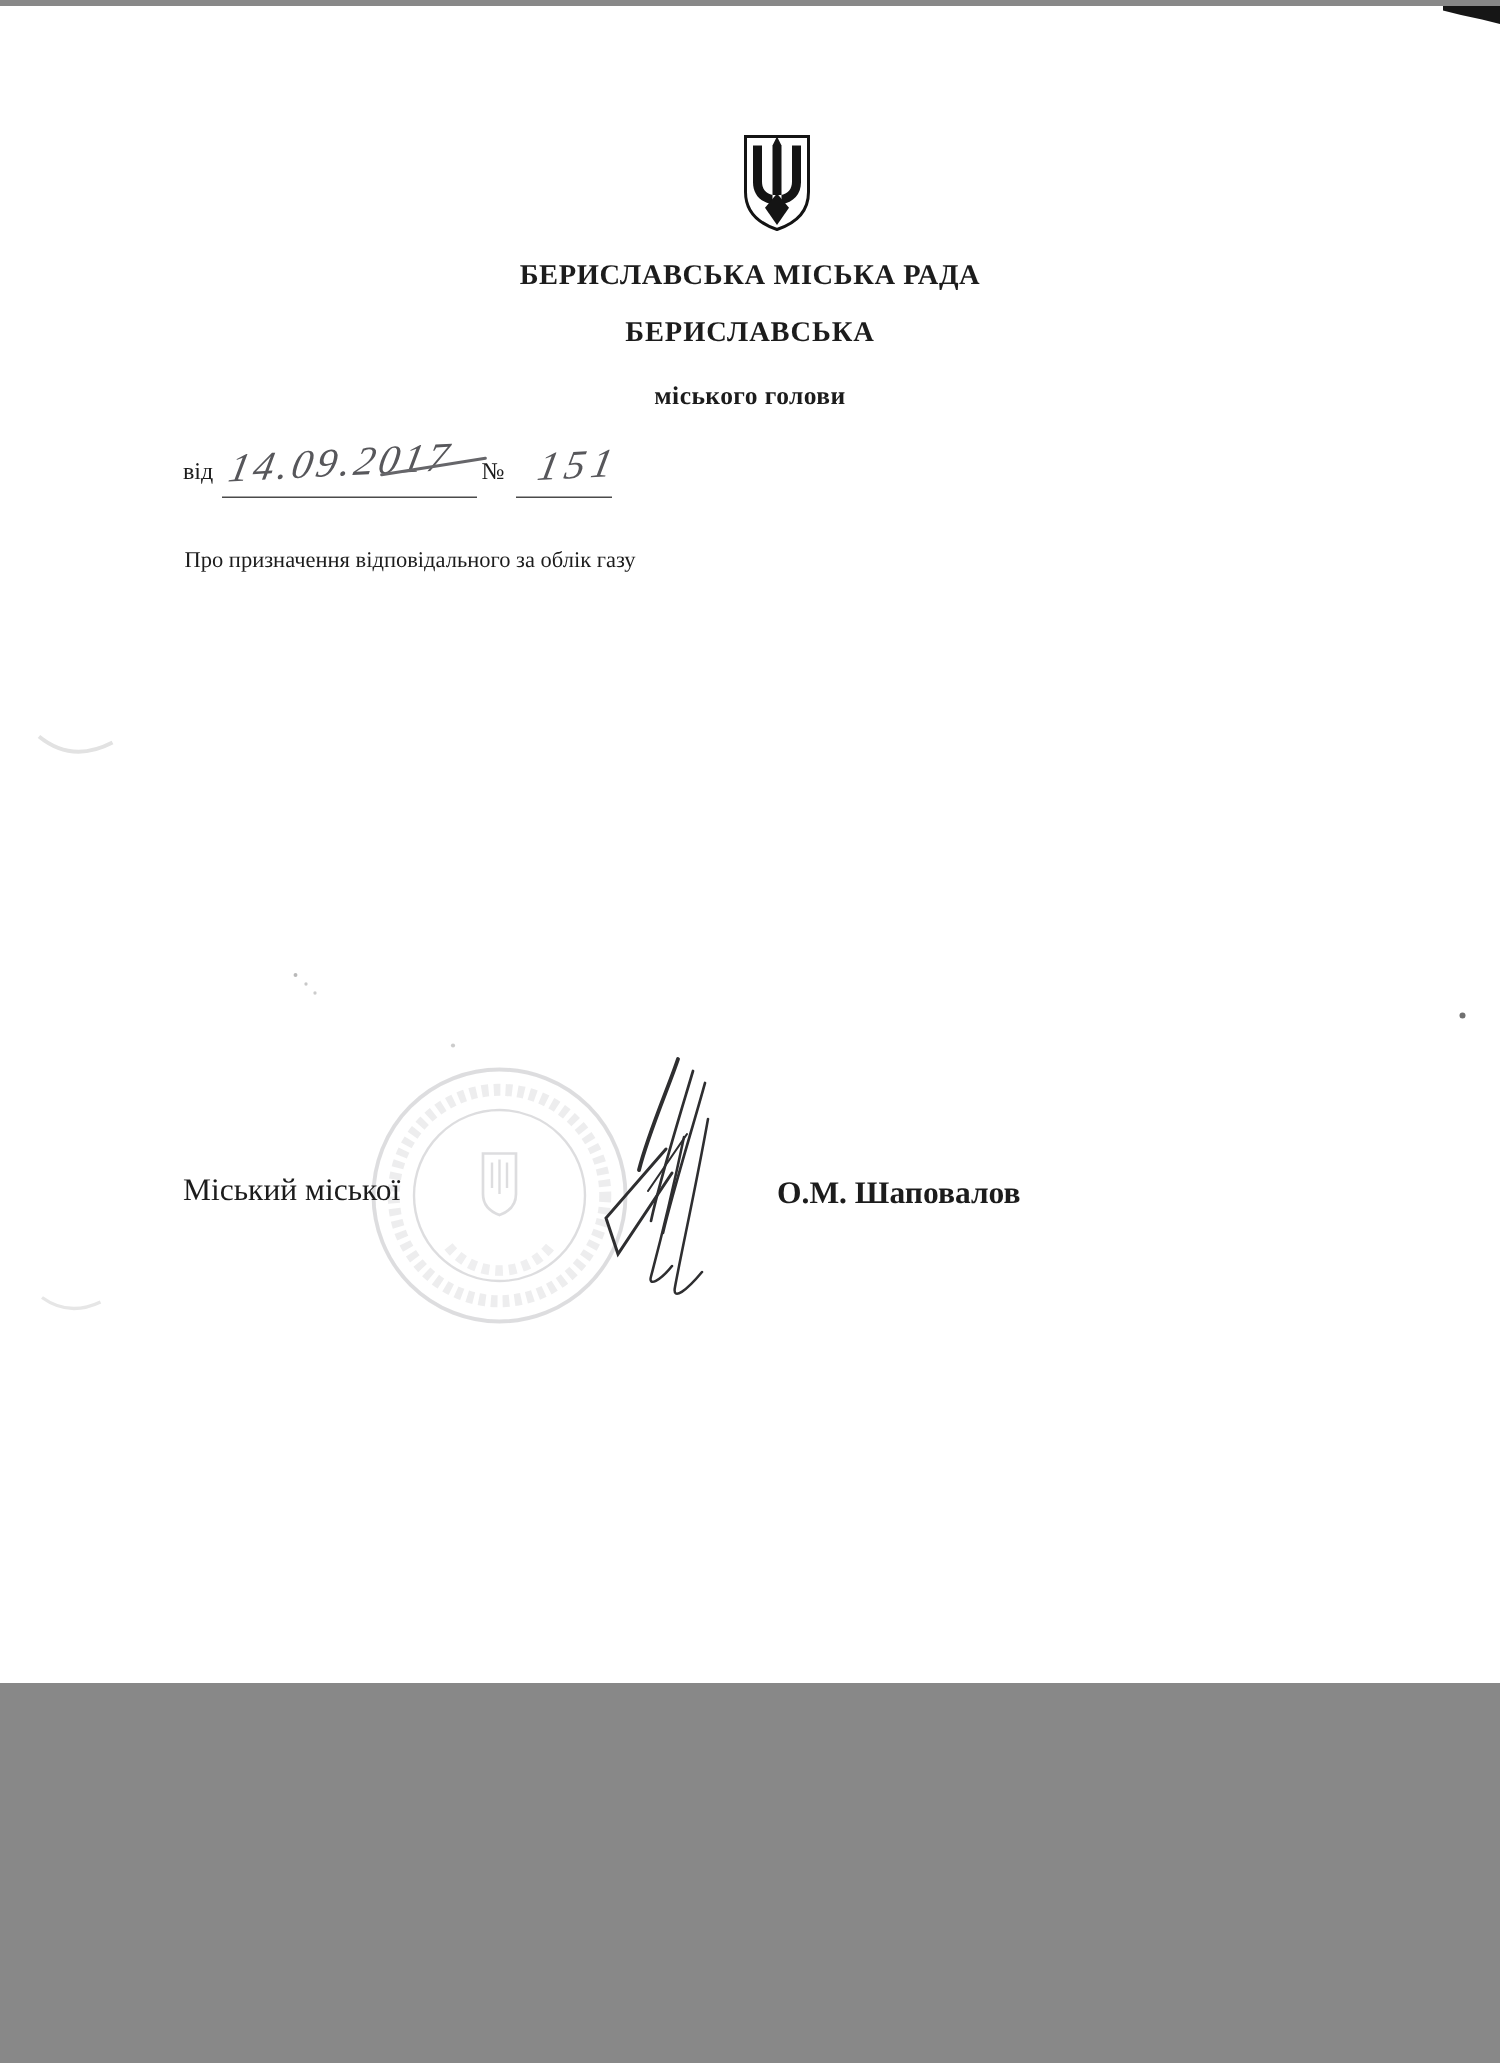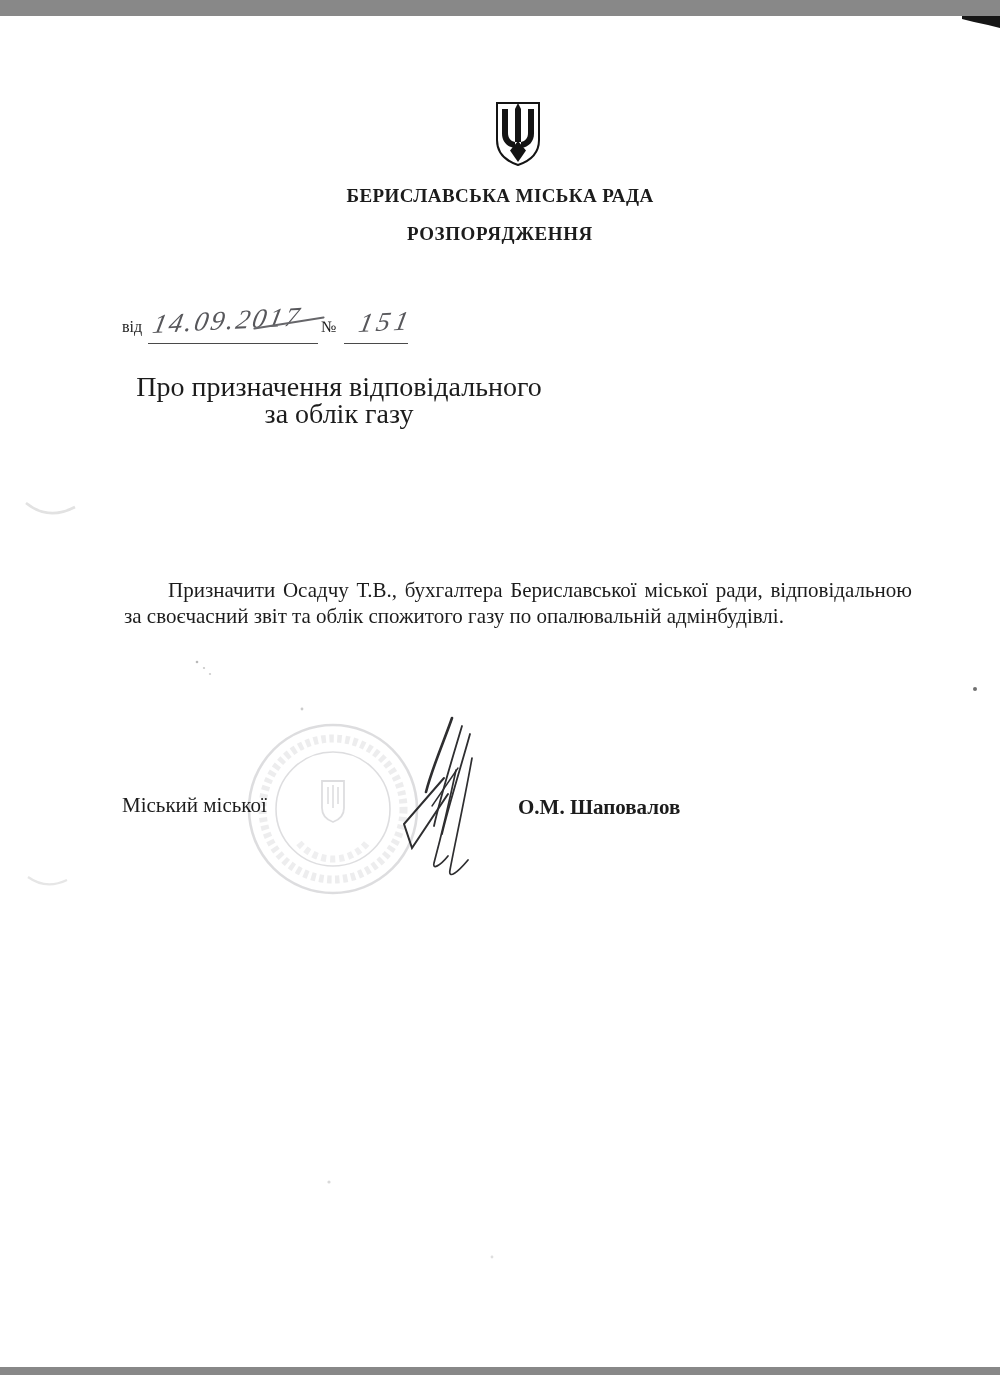--- a/index.html
+++ b/index.html
@@ -1,19 +1,19 @@
 <!DOCTYPE html>
 <html><head>
 <meta charset="utf-8">
 <style>
   html,body{margin:0;padding:0;background:#888;}
   .page{
     position:relative;
-    width:1000px;height:1351px;
-    margin:16px auto;
+    width:1000px;height:1118px;
+    margin:4px auto;
     background:#ffffff;
     font-family:"Liberation Serif", serif;
     color:#1c1c1c;
     overflow:hidden;
   }
   .abs{position:absolute;}
   .centered{left:0;width:1000px;text-align:center;}
   .h-org{top:169px;font-size:19px;font-weight:bold;letter-spacing:.4px;}
   .h-type{top:207px;font-size:19px;font-weight:bold;letter-spacing:.6px;}
   .h-sub{top:250px;font-size:17px;font-weight:bold;letter-spacing:.3px;}
@@ -27,21 +27,21 @@
     font-family:"Liberation Serif", serif;
     font-style:italic;
     color:#57575b;
     transform:skewX(-14deg) rotate(-3deg);
     transform-origin:left bottom;
     white-space:nowrap;
   }
   .hand-date{left:150px;top:293px;font-size:27px;letter-spacing:2.5px;}
   .hand-num{left:356px;top:292px;font-size:27px;letter-spacing:4px;}
   .date-strike{left:253px;top:306px;width:72px;height:2px;background:#66666a;transform:rotate(-9deg);border-radius:2px;}
-  .subject{left:123px;top:357px;width:432px;font-size:28px;line-height:27px;text-align:center;}
+  .subject{left:123px;top:357px;width:432px;font-size:15px;line-height:27px;}
   .body-par{
     left:124px;top:562px;width:788px;
     font-size:21px;line-height:25.5px;
     text-indent:44px;text-align:justify;
     margin:0;
   }
   .signer-title{left:122px;top:777px;font-size:21px;}
   .signer-name{left:518px;top:779px;font-size:21px;font-weight:bold;}
   .emblem{left:493px;top:84px;}
   .stamp{left:243px;top:703px;opacity:.33;}
@@ -55,33 +55,33 @@
 
   <svg class="abs emblem" width="50" height="68" viewBox="0 0 50 68" aria-hidden="true">
     <path d="M4,3 H46 V40 C46,54 37,61 25,65 C13,61 4,54 4,40 Z" fill="none" stroke="#141414" stroke-width="2"></path>
     <path fill="#141414" d="M9,9 h6 v24 c0,5 2.5,8 7,9 v6 c-8,-1 -13,-6.5 -13,-14.5 z"></path>
     <path fill="#141414" d="M41,9 h-6 v24 c0,5 -2.5,8 -7,9 v6 c8,-1 13,-6.5 13,-14.5 z"></path>
     <path fill="#141414" d="M22,9 L25,3 L28,9 V42 H22 Z"></path>
     <path fill="#141414" d="M25,41 l8,9.5 -8,11.5 -8,-11.5 z"></path>
   </svg>
 
   <div class="abs centered h-org">БЕРИСЛАВСЬКА МІСЬКА РАДА</div>
-  <div class="abs centered h-type">РОЗПОРЯДЖЕННЯ</div>
+  <div class="abs centered h-type">БЕРИСЛАВСЬКА</div>
+  <div class="abs centered h-sub">міського голови</div>
 
   <span class="abs serif20 date-label">від</span>
   <div class="abs rule rule1"></div>
   <span class="abs hand hand-date">14.09.2017</span>
   <div class="abs date-strike"></div>
   <span class="abs serif20 num-label">№</span>
   <div class="abs rule rule2"></div>
   <span class="abs hand hand-num">151</span>
 
   <div class="abs subject">Про призначення відповідального за облік газу</div>
 
-  <p class="abs body-par">Призначити Осадчу Т.В., бухгалтера Бериславської міської ради, відповідальною за своєчасний звіт та облік спожитого газу по опалювальній адмінбудівлі.</p>
 
   <svg class="abs stamp" width="182" height="182" viewBox="0 0 182 182" aria-hidden="true">
     <g stroke="#9b9ba1" fill="none">
       <circle cx="90" cy="90" r="84" stroke-width="2.6"></circle>
       <circle cx="90" cy="90" r="57" stroke-width="1.6"></circle>
       <circle cx="90" cy="90" r="70.5" stroke-width="8" stroke-dasharray="4.5 3.5" opacity=".55"></circle>
       <path d="M56,124 a44,44 0 0 0 68,0" stroke-width="7" stroke-dasharray="5 4" opacity=".5"></path>
       <path d="M79,62 h22 v27 c0,8 -5.5,12 -11,14 c-5.5,-2 -11,-6 -11,-14 z" stroke-width="1.8"></path>
       <path d="M85,68 v17 M90,66 v23 M95,68 v17" stroke-width="1.6"></path>
     </g>

